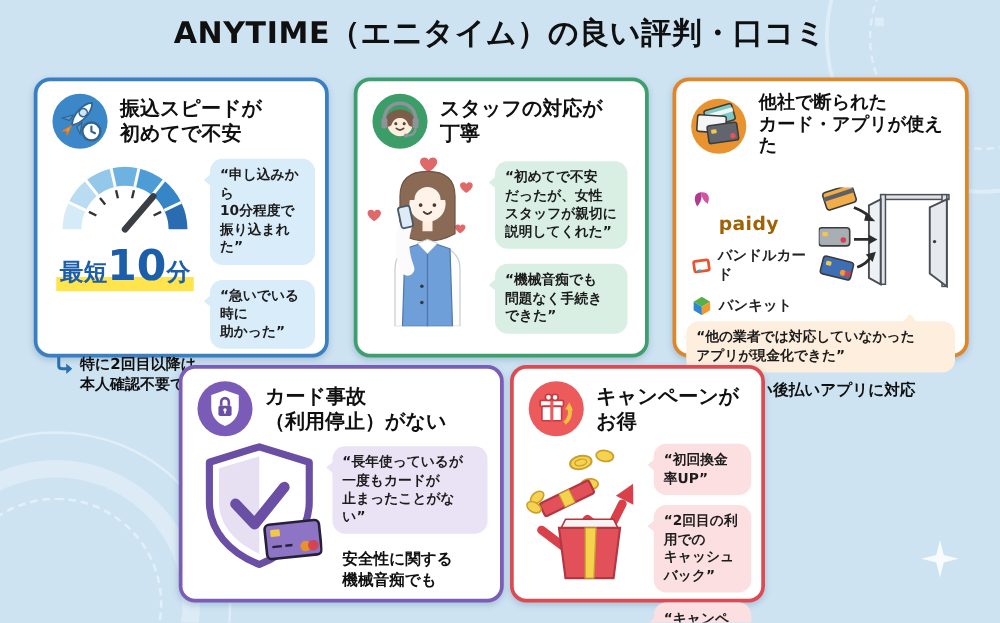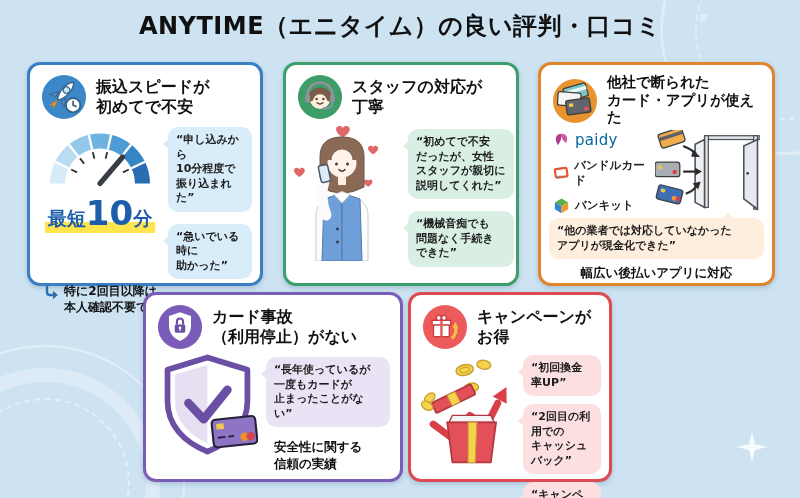--- a/index.html
+++ b/index.html
@@ -44,31 +44,31 @@
 .badge { display:inline-block; margin-top:1px; font-weight:900; color:#1c5ea9; font-size:19px;
   line-height:1; background:linear-gradient(transparent 70%, #ffe44d 70%); padding:0 3px 3px; }
 .badge .num { font-size:34px; }
 .speed-right { display:flex; flex-direction:column; gap:12px; padding-top:2px; }
 .note { display:flex; gap:5px; padding:5px 8px 0 14px; font-size:12px; font-weight:900;
   line-height:1.3; white-space:pre-line; color:#101010; }
 .note svg { flex:none; margin-top:1px; }
 
 
 .card-staff { left:283px; top:62px; width:236px; height:224px; border-color:#3d9f6d; --bub:#d9efe4; }
-.staff-body { display:flex; gap:16px; padding:0 0 0 6px; }
+.staff-body { display:flex; gap:4px; padding:0 0 0 6px; }
 .staff-right { display:flex; flex-direction:column; gap:12px; padding-top:6px; }
 
 
 .card-accepted { left:538px; top:62px; width:237px; height:224px; border-color:#e0862a; --bub:#fdeedd; }
 .card-accepted .card-title { font-size:14.5px; }
 .accepted-body { display:flex; align-items:center; gap:2px; padding:0 6px; }
 .services { display:flex; flex-direction:column; gap:9px; width:106px; flex:none; padding-left:6px; }
 .service { display:flex; align-items:center; gap:5px; }
 .svc-label { font-size:11.5px; font-weight:800; color:#222; }
-.svc-label.latin { font-size:15px; font-weight:400; color:#0369a1; letter-spacing:.3px; }
+.svc-label.latin { font-size:15px; font-weight:700; color:#a16207; letter-spacing:.3px;margin-top:40px; }
 .accepted-bubble-wrap { padding:4px 8px 0; }
 .center-note { text-align:center; font-size:12.5px; font-weight:900; margin-top:6px; color:#101010; }
 
 
 .card-safety { left:143px; top:292px; width:260px; height:190px; border-color:#7a5db6; --bub:#eae3f5; }
 .safety-body { display:flex; gap:8px; padding:0 10px 0 12px; }
 .safety-right { padding-top:4px; }
 .safety-note { margin-top:12px; padding-left:8px; font-size:12.5px; font-weight:900;
   line-height:1.35; white-space:pre-line; color:#101010; }
 
@@ -331,21 +331,21 @@
         <path d="M5 19 h8 M16 19 h6" stroke="#262038" stroke-width="2"></path>
         <circle cx="33" cy="21" r="4.5" fill="#e8912e"></circle>
         <circle cx="39.5" cy="21" r="4.5" fill="#d9404a" opacity=".92"></circle>
       </g>
     </svg>
     <div class="safety-right">
       <div class="bubble tail-left">“長年使っているが
 一度もカードが
 止まったことがない”</div>
       <div class="safety-note">安全性に関する
-信頼の実績</div>
+機械音痴でも</div>
     </div>
   </div>
 </section>
 
 <section class="card card-campaign">
   <div class="card-header">
     <svg class="icon-circle" viewBox="0 0 48 48">
       <circle cx="24" cy="24" r="23" fill="#ec5a5c"></circle>
       <rect x="10.5" y="17" width="19.5" height="5" rx="1" fill="#fff" stroke="#c9393f" stroke-width="1.4"></rect>
       <rect x="12" y="22" width="16.5" height="12" rx="1" fill="#fff" stroke="#c9393f" stroke-width="1.4"></rect>

